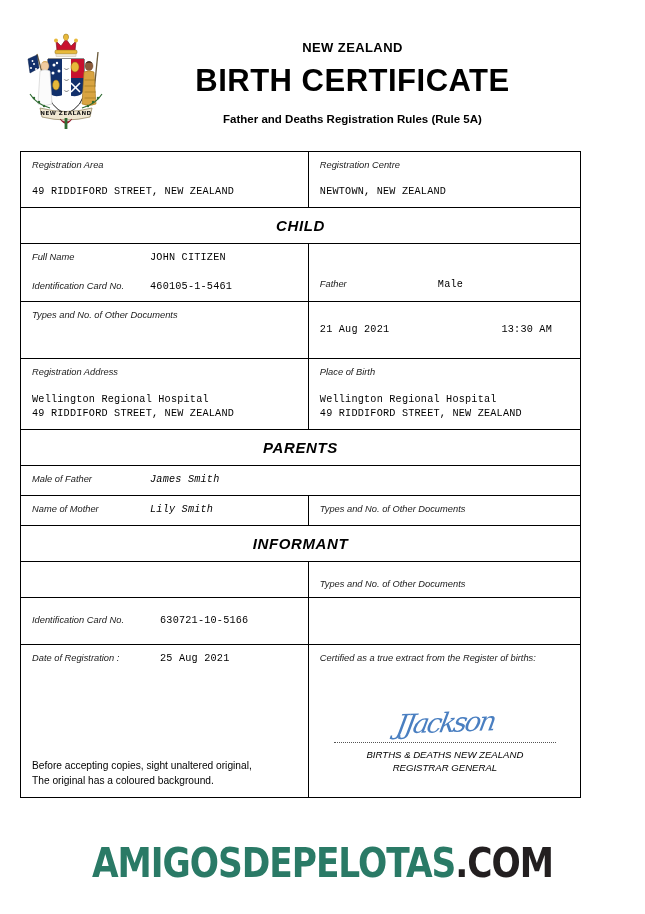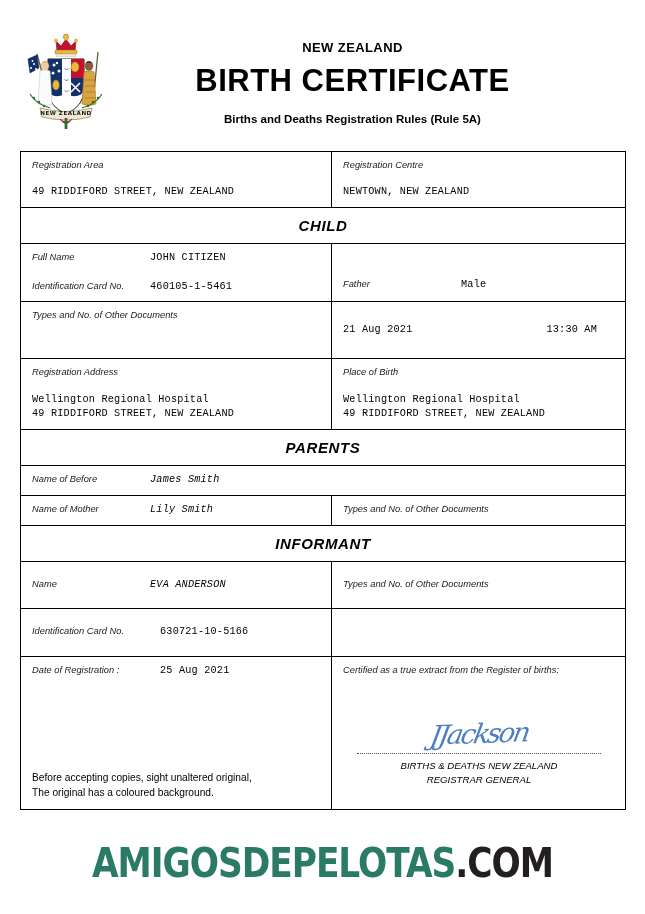--- a/index.html
+++ b/index.html
@@ -48,21 +48,21 @@
   .rules {
     font-size: 11.5px;
     font-weight: bold;
   }
 
   
   .cert {
     position: absolute;
     left: 20px;
     top: 151px;
-    width: 606px;
+    width: 561px;
     border: 1.4px solid #000;
     box-sizing: border-box;
   }
   .row {
     display: flex;
     border-bottom: 1.2px solid #000;
   }
   .row.last { border-bottom: none; }
   .cell {
     box-sizing: border-box;
@@ -268,21 +268,21 @@
       <text x="46" y="87.2" font-family="DejaVu Sans, sans-serif" font-size="5.6" font-weight="bold" text-anchor="middle" fill="#1a1a1a" letter-spacing="0.5">NEW ZEALAND</text>
 
       <path d="M40 91 q6 6 12 0 q-6 9 -12 0 Z" fill="#c8102e" stroke="#6b0d1c" stroke-width="0.5"></path>
       <rect x="44.6" y="90" width="2.8" height="11" fill="#2f6b32"></rect>
     </svg>
   </div>
 
   <div class="header-text">
     <div class="country">NEW ZEALAND</div>
     <div class="doc-title">BIRTH CERTIFICATE</div>
-    <div class="rules">Births and Deaths Registration Rules (Rule 5A)</div>
+    <div class="rules">Father and Deaths Registration Rules (Rule 5A)</div>
   </div>
 </div>
 
 <div class="cert">
 
   <div class="row">
     <div class="cell left">
       <div class="label">Registration Area</div>
       <div class="stack-gap"></div>
       <div class="value">49 RIDDIFORD STREET, NEW ZEALAND</div>
@@ -348,21 +348,21 @@
     </div>
   </div>
 
   <div class="row">
     <div class="cell nosplit noborder section-banner">PARENTS</div>
   </div>
 
   <div class="row">
     <div class="cell nosplit noborder">
       <div class="inline">
-        <span class="label">Name of Before</span>
+        <span class="label">Male of Father</span>
         <span class="value italic">James Smith</span>
       </div>
     </div>
   </div>
 
   <div class="row">
     <div class="cell left">
       <div class="inline">
         <span class="label">Name of Mother</span>
         <span class="value italic">Lily Smith</span>
@@ -373,24 +373,20 @@
     </div>
   </div>
 
   <div class="row">
     <div class="cell nosplit noborder section-banner">INFORMANT</div>
   </div>
 
   <div class="row">
     <div class="cell left">
       <div class="gap-sm"></div>
-      <div class="inline">
-        <span class="label">Name</span>
-        <span class="value italic">EVA ANDERSON</span>
-      </div>
       <div class="gap-sm"></div>
     </div>
     <div class="cell right">
       <div class="gap-sm"></div>
       <div class="label">Types and No.  of Other Documents</div>
     </div>
   </div>
 
   <div class="row">
     <div class="cell left">

